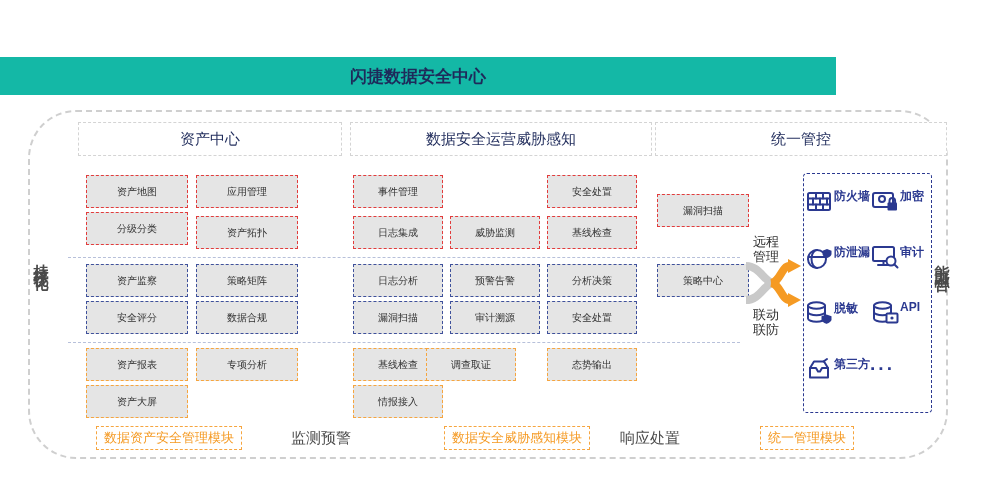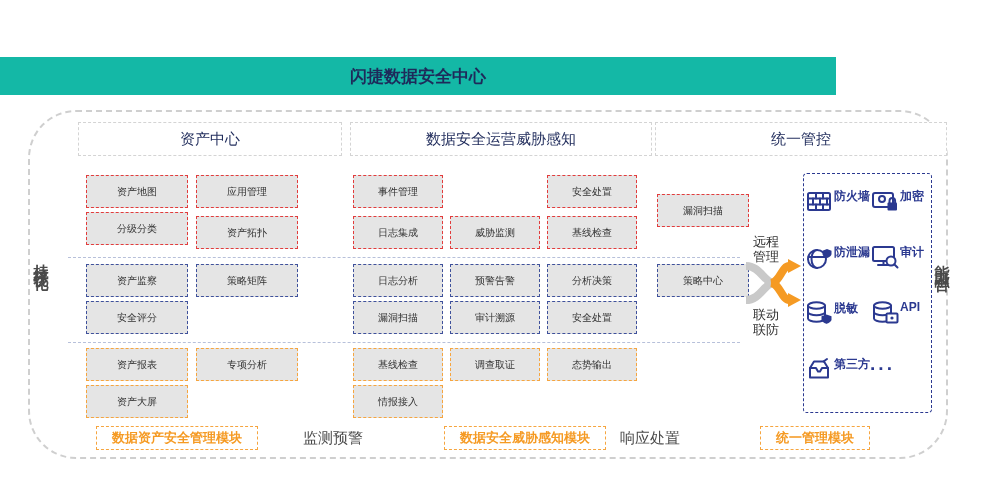--- a/index.html
+++ b/index.html
@@ -24,22 +24,22 @@
     display:flex;align-items:center;justify-content:center;
     font-size:10px;color:#333;}
   .red{border-color:#e23c3c;}
   .blue{border-color:#3f519b;}
   .orange{border-color:#f6a53f;}
   .w1{width:100px}.w2{width:88px}.w3{width:90px}
 
   .divider{position:absolute;left:68px;width:672px;height:0;border-top:1.4px dashed #b7c0da;}
 
   .module{position:absolute;height:22px;display:flex;align-items:center;justify-content:center;
-    padding:0 15px;border:1.6px dashed #f6a53f;background:#fff;
-    color:#f59a23;font-weight:bold;font-size:13px;white-space:nowrap;}
+    padding:0 7px;border:1.6px dashed #f6a53f;background:#fff;
+    color:#f59a23;font-weight:normal;font-size:13px;white-space:nowrap;}
 
   .flow{position:absolute;font-size:15px;color:#4a4a4a;font-weight:500;white-space:nowrap;}
 
   .linktext{position:absolute;width:32px;text-align:center;font-size:13px;line-height:1.18;
     color:#333;font-weight:500;}
 
   .panel{position:absolute;left:803px;top:173px;width:129px;height:240px;
     border:1.6px dashed #2b3990;border-radius:4px;box-sizing:border-box;
     display:grid;grid-template-columns:1fr 1fr;align-content:start;padding-top:12px;}
   .dev{display:flex;flex-direction:row;align-items:flex-start;height:56px;}
@@ -71,37 +71,38 @@
   <div class="hdr" style="left:350px;top:122px;width:300px">数据安全运营威胁感知</div>
   <div class="hdr" style="left:655px;top:122px;width:290px">统一管控</div>
 
   <div class="bx red w1" style="left:86px;top:175px">资产地图</div>
   <div class="bx red w1" style="left:196px;top:175px">应用管理</div>
   <div class="bx red w1" style="left:86px;top:212px">分级分类</div>
   <div class="bx red w1" style="left:196px;top:216px">资产拓扑</div>
   <div class="bx blue w1" style="left:86px;top:264px">资产监察</div>
   <div class="bx blue w1" style="left:196px;top:264px">策略矩阵</div>
   <div class="bx blue w1" style="left:86px;top:301px">安全评分</div>
+  <div class="bx blue w1" style="left:196px;top:301px">数据合规</div>
   <div class="bx orange w1" style="left:86px;top:348px">资产报表</div>
   <div class="bx orange w1" style="left:196px;top:348px">专项分析</div>
   <div class="bx orange w1" style="left:86px;top:385px">资产大屏</div>
 
   <div class="bx red w2" style="left:353px;top:175px">事件管理</div>
   <div class="bx red w2" style="left:547px;top:175px">安全处置</div>
   <div class="bx red w2" style="left:353px;top:216px">日志集成</div>
   <div class="bx red w2" style="left:450px;top:216px">威胁监测</div>
   <div class="bx red w2" style="left:547px;top:216px">基线检查</div>
   <div class="bx blue w2" style="left:353px;top:264px">日志分析</div>
   <div class="bx blue w2" style="left:450px;top:264px">预警告警</div>
   <div class="bx blue w2" style="left:547px;top:264px">分析决策</div>
   <div class="bx blue w2" style="left:353px;top:301px">漏洞扫描</div>
   <div class="bx blue w2" style="left:450px;top:301px">审计溯源</div>
   <div class="bx blue w2" style="left:547px;top:301px">安全处置</div>
   <div class="bx orange w2" style="left:353px;top:348px">基线检查</div>
-  <div class="bx orange w2" style="left:450px;top:348px">调查取证</div>
+  <div class="bx orange w2" style="left:426px;top:348px">调查取证</div>
   <div class="bx orange w2" style="left:547px;top:348px">态势输出</div>
   <div class="bx orange w2" style="left:353px;top:385px">情报接入</div>
 
   <div class="bx red w3" style="left:657px;top:194px">漏洞扫描</div>
   <div class="bx blue w3" style="left:657px;top:264px">策略中心</div>
 
   <div class="linktext" style="left:750px;top:234px">远程管理</div>
   <div class="linktext" style="left:750px;top:307px">联动联防</div>
   <svg class="arrows" width="58" height="52" viewBox="0 0 58 52">
     <path d="M2,9 C16,9 20,25 29,26" stroke="#c9c9c9" stroke-width="8" fill="none"></path>
@@ -183,18 +184,18 @@
       </svg>
       <span class="lbl">第三方</span>
     </div>
     <div class="dev">
       <div class="dots">···</div>
       <span class="lbl"></span>
     </div>
   </div>
 
   <div class="module" style="left:96px;top:426px">数据资产安全管理模块</div>
-  <div class="flow" style="left:303px;top:429px">监测预警</div>
+  <div class="flow" style="left:291px;top:429px">监测预警</div>
   <div class="module" style="left:444px;top:426px">数据安全威胁感知模块</div>
   <div class="flow" style="left:620px;top:429px">响应处置</div>
   <div class="module" style="left:760px;top:426px">统一管理模块</div>
 
 </div>
 
 </body></html>

